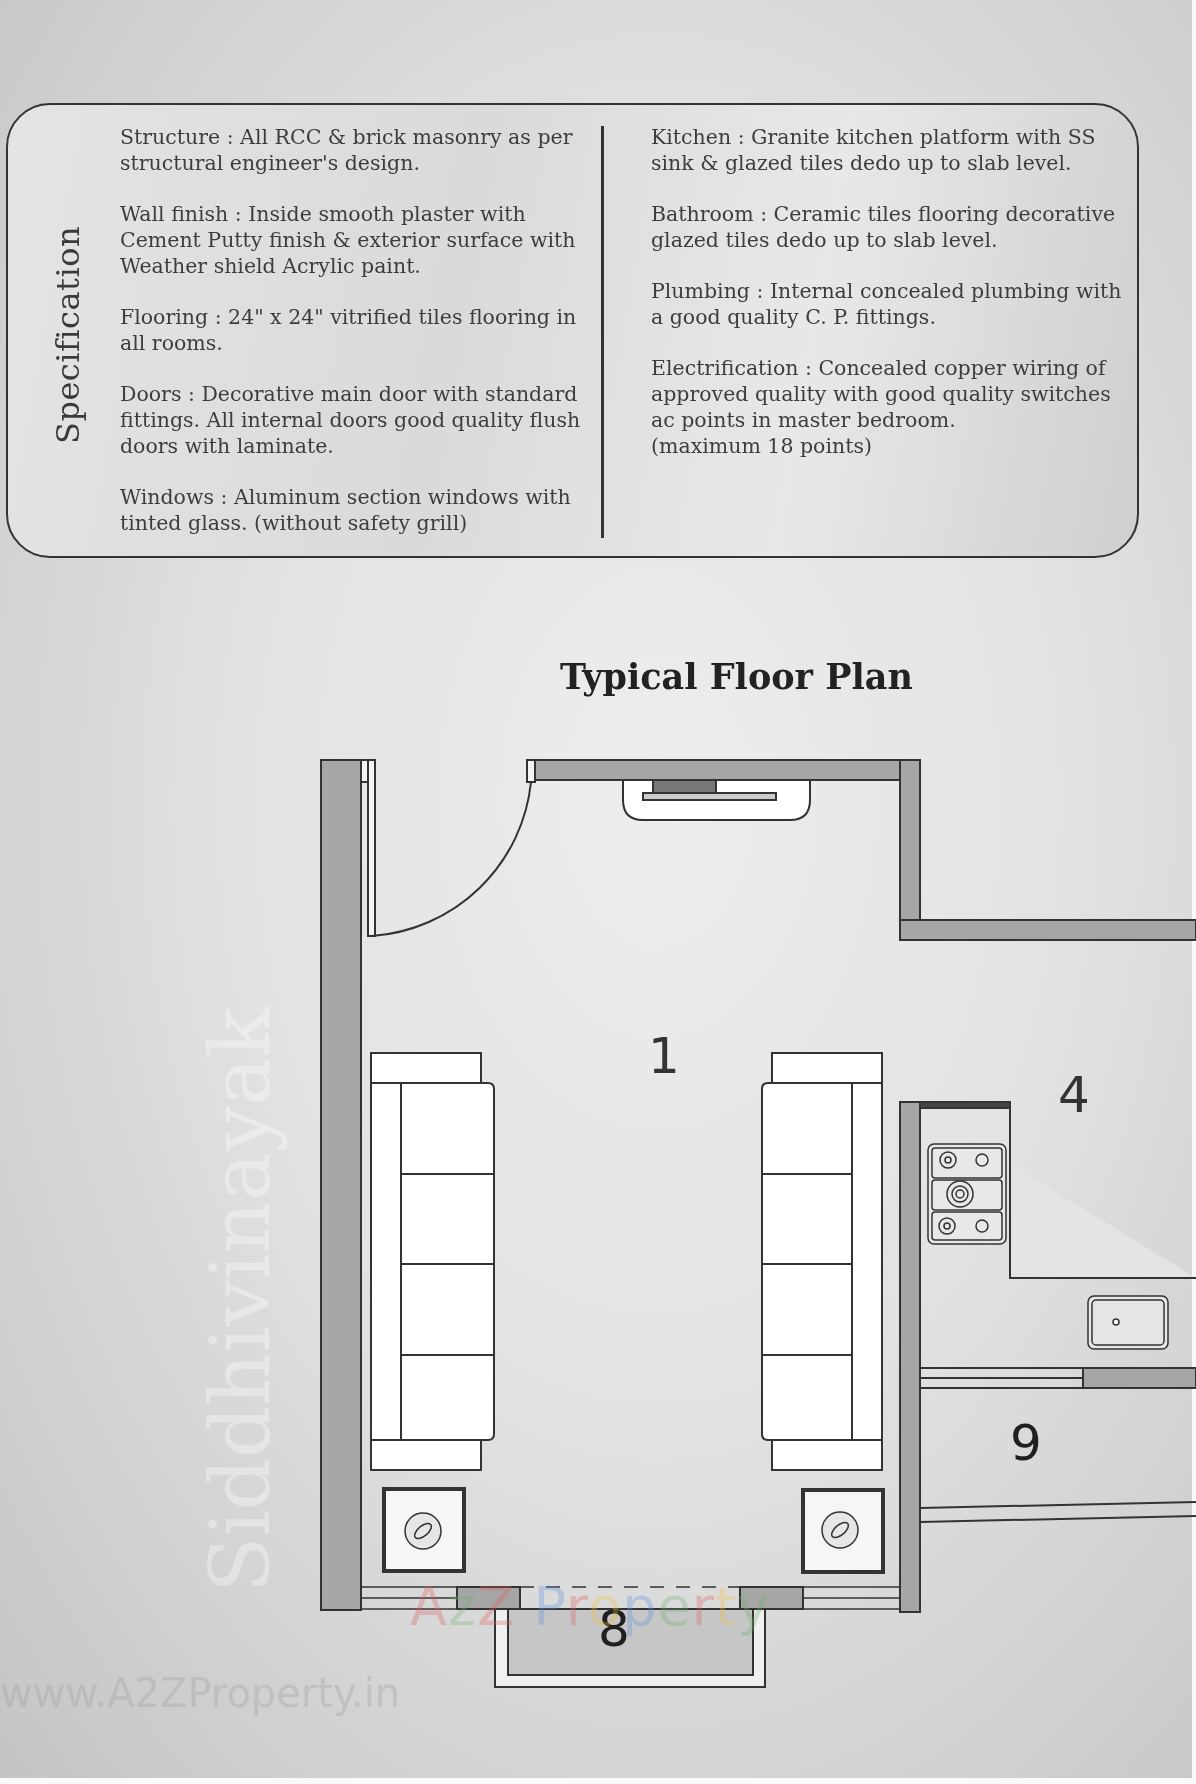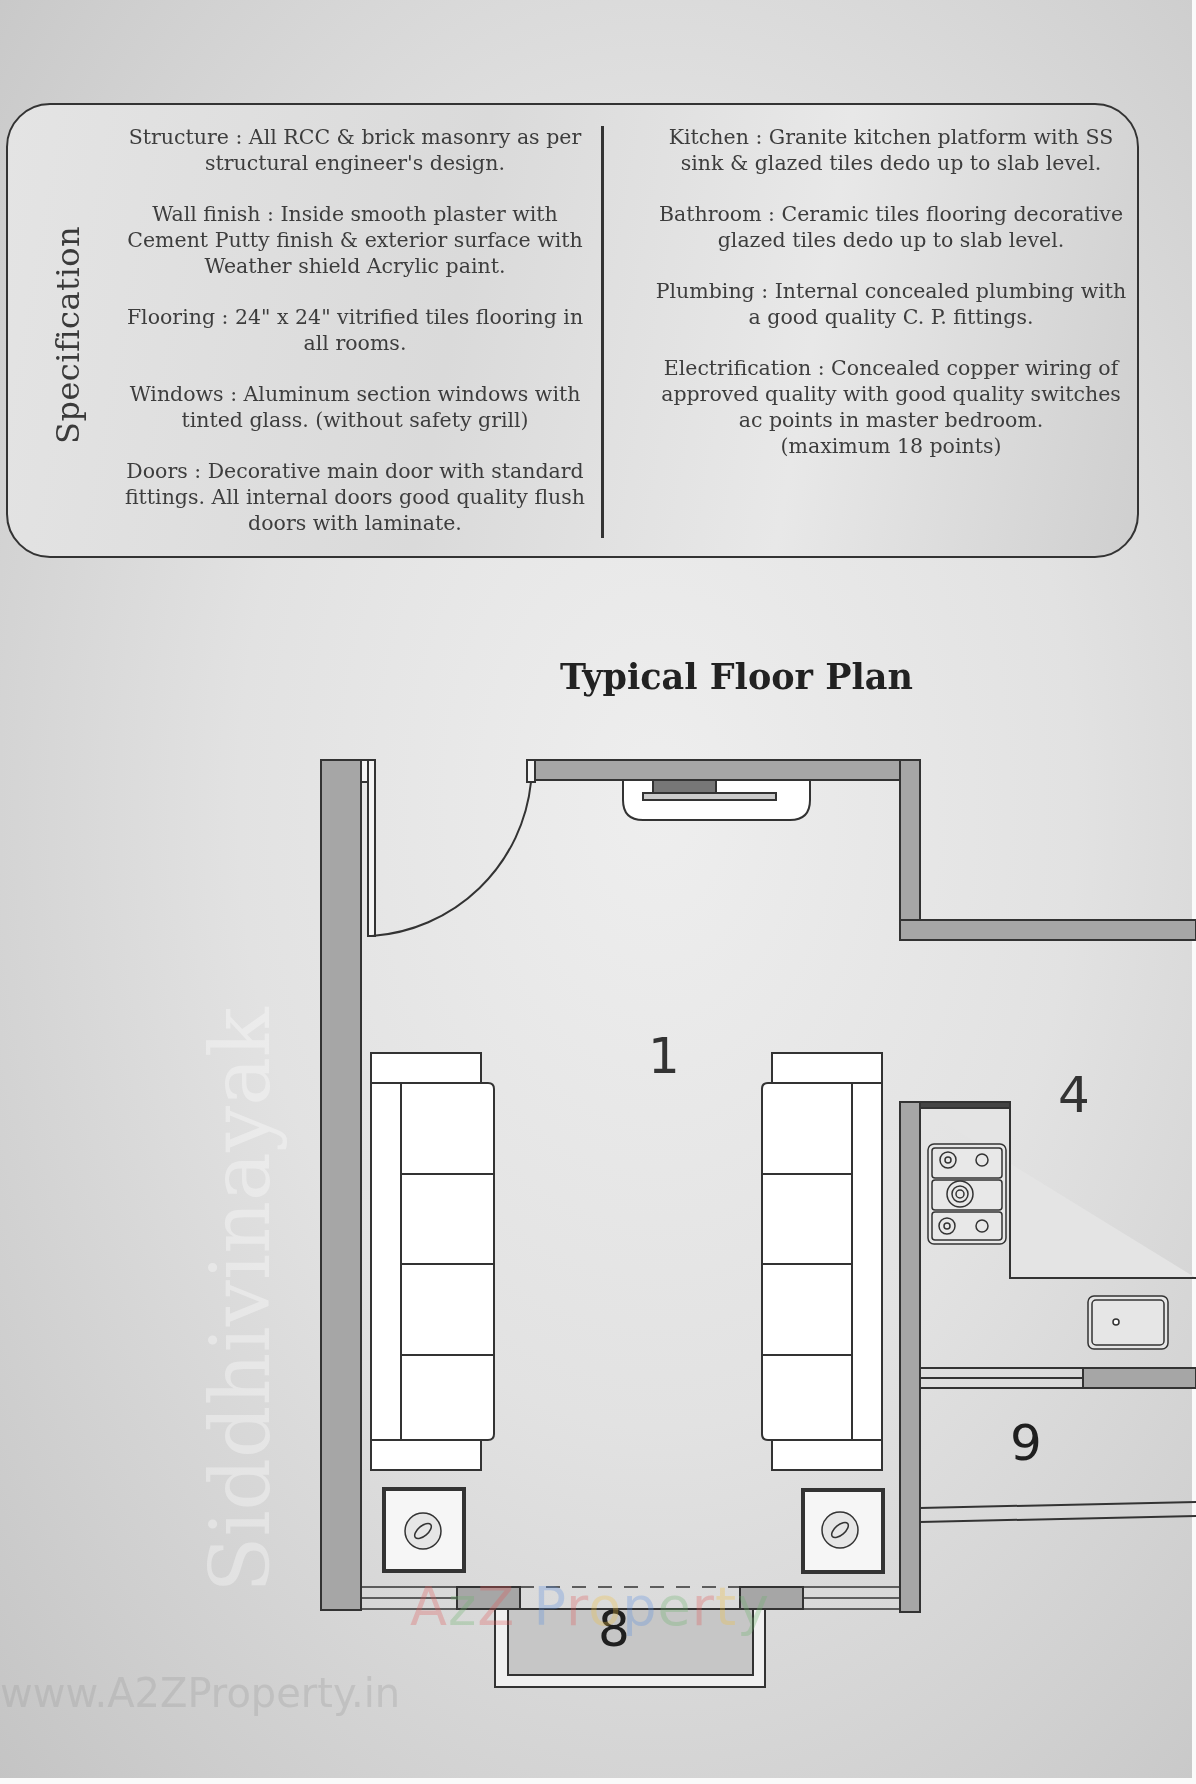--- a/index.html
+++ b/index.html
@@ -21,21 +21,21 @@
   }
   .spec-vertical {
     position:absolute; left:38px; top:215px; width:60px; height:240px;
   }
   .spec-vertical span {
     position:absolute; left:50%; top:50%;
     transform: translate(-50%,-50%) rotate(-90deg);
     font-size:32px; white-space:nowrap; color:#3a3a3a; letter-spacing:0.5px;
   }
   .spec-divider { position:absolute; left:601px; top:126px; width:3px; height:412px; background:#333; }
-  .spec-col { position:absolute; top:124px; font-size:20.5px; line-height:26px; color:#3d3d3d;text-align:center; }
+  .spec-col { position:absolute; top:124px; font-size:20.5px; line-height:26px; color:#3d3d3d; }
   .spec-col.left { left:120px; width:470px; }
   .spec-col.right { left:651px; width:480px; }
   .spec-item { margin:0 0 25px 0; }
 
   .plan-title {
     position:absolute; left:560px; top:656px; width:410px; text-align:left;
     font-family:"DejaVu Serif", serif; font-weight:bold; font-size:35px; color:#222;
   }
 
   svg.plan { position:absolute; left:0; top:0; }
@@ -76,22 +76,22 @@
 <div class="spec-box"></div>
 <div class="spec-vertical">
   <span>Specification</span>
 </div>
 <div class="spec-divider"></div>
 
 <div class="spec-col left">
   <div class="spec-item">Structure : All RCC &amp; brick masonry as per structural engineer's design.</div>
   <div class="spec-item">Wall finish : Inside smooth plaster with Cement Putty finish &amp; exterior surface with Weather shield Acrylic paint.</div>
   <div class="spec-item">Flooring : 24" x 24" vitrified tiles flooring in all rooms.</div>
+  <div class="spec-item">Doors : Decorative main door with standard fittings. All internal doors good quality flush doors with laminate.</div>
   <div class="spec-item">Windows : Aluminum section windows with tinted glass. (without safety grill)</div>
-  <div class="spec-item">Doors : Decorative main door with standard fittings. All internal doors good quality flush doors with laminate.</div>
 </div>
 
 <div class="spec-col right">
   <div class="spec-item">Kitchen : Granite kitchen platform with SS sink &amp; glazed tiles dedo up to slab level.</div>
   <div class="spec-item">Bathroom : Ceramic tiles flooring decorative glazed tiles dedo up to slab level.</div>
   <div class="spec-item">Plumbing : Internal concealed plumbing with a good quality C. P. fittings.</div>
   <div class="spec-item" style="margin-bottom:12px">
     <div>Electrification : Concealed copper wiring of approved quality with good quality switches ac points in master bedroom.</div>
     <div>(maximum 18 points)</div>
   </div>

